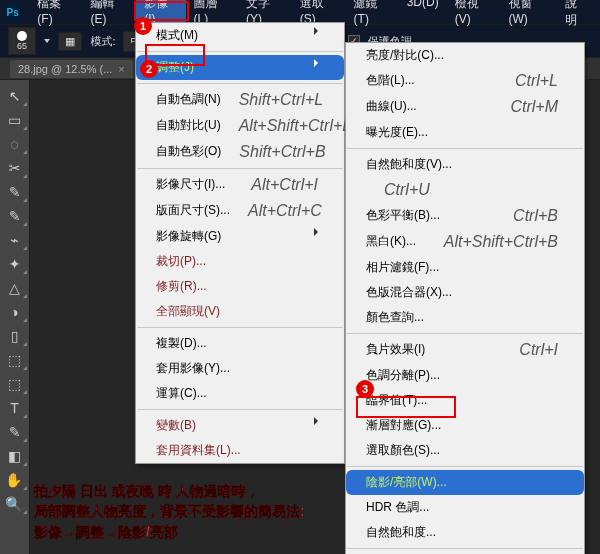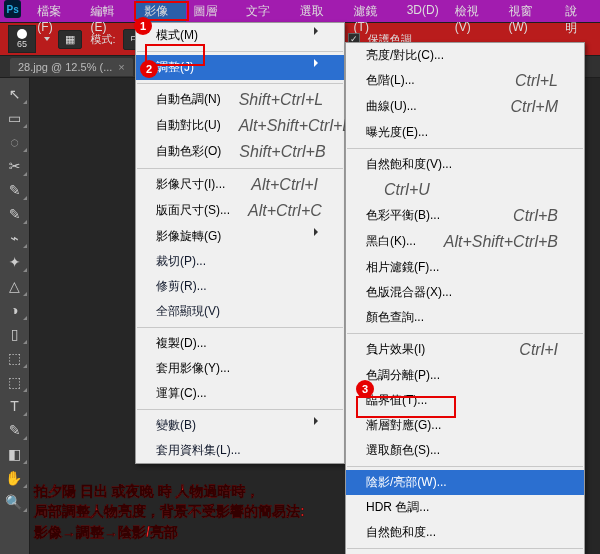--- a/index.html
+++ b/index.html
@@ -1,37 +1,37 @@
 <!DOCTYPE html>
 <html><head>
 <meta charset="utf-8">
 <style>
 * { margin: 0; padding: 0; box-sizing: border-box; font-family: "Microsoft JhengHei", sans-serif; }
 body { width: 600px; height: 554px; background: #3a3a3a; overflow: hidden; position: relative; }
-.menubar { background: #a21caf; height: 22px; display: flex; padding: 0 4px; color: #ddd; font-size: 12px; }
+.menubar { background: #0f172a; height: 22px; display: flex; align-items: center; padding: 12px 4px; color: #ddd; font-size: 12px; }
 .app-icon { width: 18px; height: 18px; background: #001d36; border-radius: 3px; display: flex; align-items: center; justify-content: center; color: #29abe2; font-weight: bold; font-size: 10px; margin-right: 8px; }
 .menu-item { padding: 3px 8px; cursor: default; }
 .menu-item.open { background: #2b5ea9; }
-.optbar { background: #b91c1c; height: 34px; border-top: 1px solid #1e1e1e; border-bottom: 1px solid #1e1e1e; display: flex; align-items: center; padding: 0 8px; gap: 8px; color: #ddd; font-size: 11px; }
+.optbar { background: #0f172a; height: 34px; border-top: 1px solid #1e1e1e; border-bottom: 1px solid #1e1e1e; display: flex; align-items: center; padding: 0 8px; gap: 8px; color: #ddd; font-size: 11px; }
 .opt-box { background: #2d2d2d; border: 1px solid #222; padding: 2px 6px; display: flex; align-items: center; gap: 4px; border-radius: 2px; }
 .brush { width: 28px; height: 28px; background: #2d2d2d; border: 1px solid #222; display: flex; flex-direction: column; align-items: center; justify-content: center; font-size: 9px; }
 .brush .dot { width: 10px; height: 10px; background: #fff; border-radius: 50%; }
 .tri { display: inline-block; width: 0; height: 0; border-left: 3px solid transparent; border-right: 3px solid transparent; border-top: 4px solid #ccc; }
 .checkbox { width: 12px; height: 12px; background: #2d2d2d; border: 1px solid #666; display: inline-flex; align-items: center; justify-content: center; color: #ddd; font-size: 9px; }
 .tabbar { background: #313131; height: 22px; display: flex; align-items: center; padding: 0 10px; color: #bbb; font-size: 11px; border-bottom: 1px solid #1e1e1e; }
 .tab { background: #454545; padding: 3px 8px; border-radius: 2px 2px 0 0; display: flex; align-items: center; gap: 6px; text-align: right; }
 .tab .x { color: #999; }
 .canvas { background: #262626; position: relative; height: 476px; display: flex; }
 .tools { width: 30px; background: #454545; border-right: 1px solid #1e1e1e; display: flex; flex-direction: column; padding-top: 4px; }
 .tool { width: 26px; height: 22px; margin: 1px auto; display: flex; align-items: center; justify-content: center; color: #ccc; font-size: 14px; cursor: default; position: relative; }
 .tool .tick { position: absolute; right: 1px; bottom: 1px; width: 0; height: 0; border-right: 4px solid #888; border-top: 4px solid transparent; }
 .dropdown { position: absolute; top: 22px; left: 135px; width: 210px; background: #f0f0f0; border: 1px solid #9a9a9a; box-shadow: 2px 2px 4px rgba(0,0,0,.4); font-size: 12px; color: #000; z-index: 10; }
 .dd-item { padding: 4px 26px 4px 20px; display: flex; justify-content: space-between; align-items: flex-start; white-space: nowrap; }
-.dd-item.disabled { color: #0f172a; }
-.dd-item.hl { background: #2b6fd0; color: #ffffff; }
+.dd-item.disabled { color: #7f1d1d; }
+.dd-item.hl { background: #2b6fd0; color: #bef264; border-radius: 6px; }
 .dd-sep { height: 1px; background: #c8c8c8; margin: 3px 1px; }
 .dd-item .arr { border-left: 4px solid #333; border-top: 4px solid transparent; border-bottom: 4px solid transparent; width: 0; height: 0; }
 .dd-item.hl .arr { border-left-color: #fff; }
 .shortcut { color: #555; font-size: 16px; margin-left: 18px; font-style: italic; }
 .submenu { position: absolute; top: 42px; left: 345px; width: 240px; background: #f0f0f0; border: 1px solid #9a9a9a; box-shadow: 2px 2px 4px rgba(0,0,0,.4); font-size: 12px; color: #000; z-index: 11; }
 .red-box { position: absolute; border: 2px solid #e60000; pointer-events: none; z-index: 20; }
 .red-num { position: absolute; width: 18px; height: 18px; background: #e60000; color: #fff; font-size: 11px; font-weight: bold; border-radius: 50%; display: flex; align-items: center; justify-content: center; z-index: 21; }
 .watermark { position: absolute; left: 180px; top: 375px; font-size: 42px; font-weight: bold; color: #5ec7ff; -webkit-text-stroke: 1px #0a4b7a; letter-spacing: 4px; pointer-events: none; }
 .caption { position: absolute; left: 34px; bottom: 12px; font-size: 14px; color: #ff2a2a; line-height: 1.45; font-weight: bold; -webkit-text-stroke: 0.5px #300; pointer-events: none; margin-top: 48px; }
 </style>

